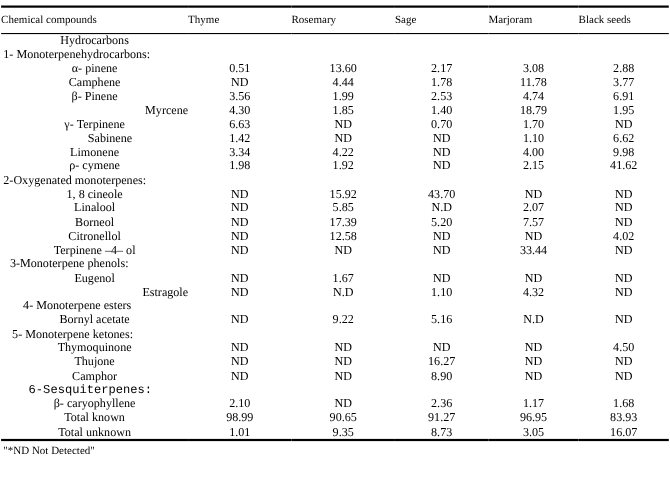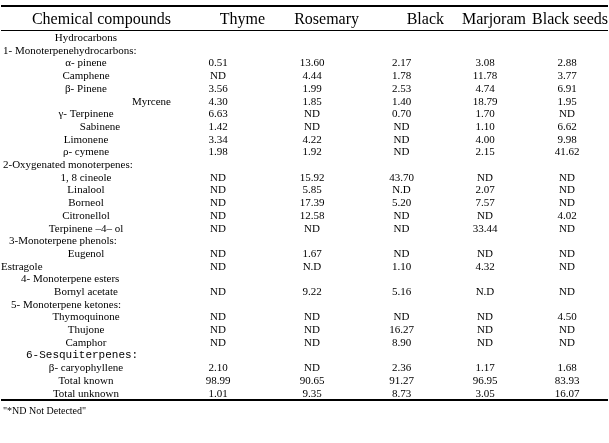--- a/index.html
+++ b/index.html
@@ -28,24 +28,24 @@
   col.c1 { width: 94px; }
   col.c2 { width: 94px; }
   col.c3 { width: 85px; }
   col.c4 { width: 82px; }
   col.c5 { width: 82px; }
   thead tr {
     border-bottom: 1.5px solid #000000;
   }
   th {
     font-weight: normal;
-    font-size: 16px;
+    font-size: 10px;
     line-height: 12px;
     padding: 6px 0 5px 0;
-    text-align: right;
+    text-align: left;
     white-space: nowrap;
     overflow: hidden;
   }
   td {
     font-size: 11px;
     line-height: 12.7px;
     height: 12.7px;
     padding: 0;
     text-align: center;
     white-space: nowrap;
@@ -70,21 +70,21 @@
         <col class="c2">
         <col class="c3">
         <col class="c4">
         <col class="c5">
     </colgroup>
     <thead>
       <tr>
           <th>Chemical compounds</th>
           <th>Thyme</th>
           <th>Rosemary</th>
-          <th>Black</th>
+          <th>Sage</th>
           <th>Marjoram</th>
           <th>Black seeds</th>
         </tr>
     </thead>
     <tbody>
         <tr>
           <td style="text-align: center;">Hydrocarbons</td>
           <td></td>
           <td></td>
           <td></td>
@@ -221,21 +221,21 @@
         </tr>
         <tr>
           <td style="text-align: center;">Eugenol</td>
           <td>ND</td>
           <td>1.67</td>
           <td>ND</td>
           <td>ND</td>
           <td>ND</td>
         </tr>
         <tr>
-          <td style="text-align: left;">Estragole</td>
+          <td style="text-align: right;">Estragole</td>
           <td>ND</td>
           <td>N.D</td>
           <td>1.10</td>
           <td>4.32</td>
           <td>ND</td>
         </tr>
         <tr>
           <td style="text-align: left; padding-left: 20px;">4- Monoterpene esters</td>
           <td></td>
           <td></td>

